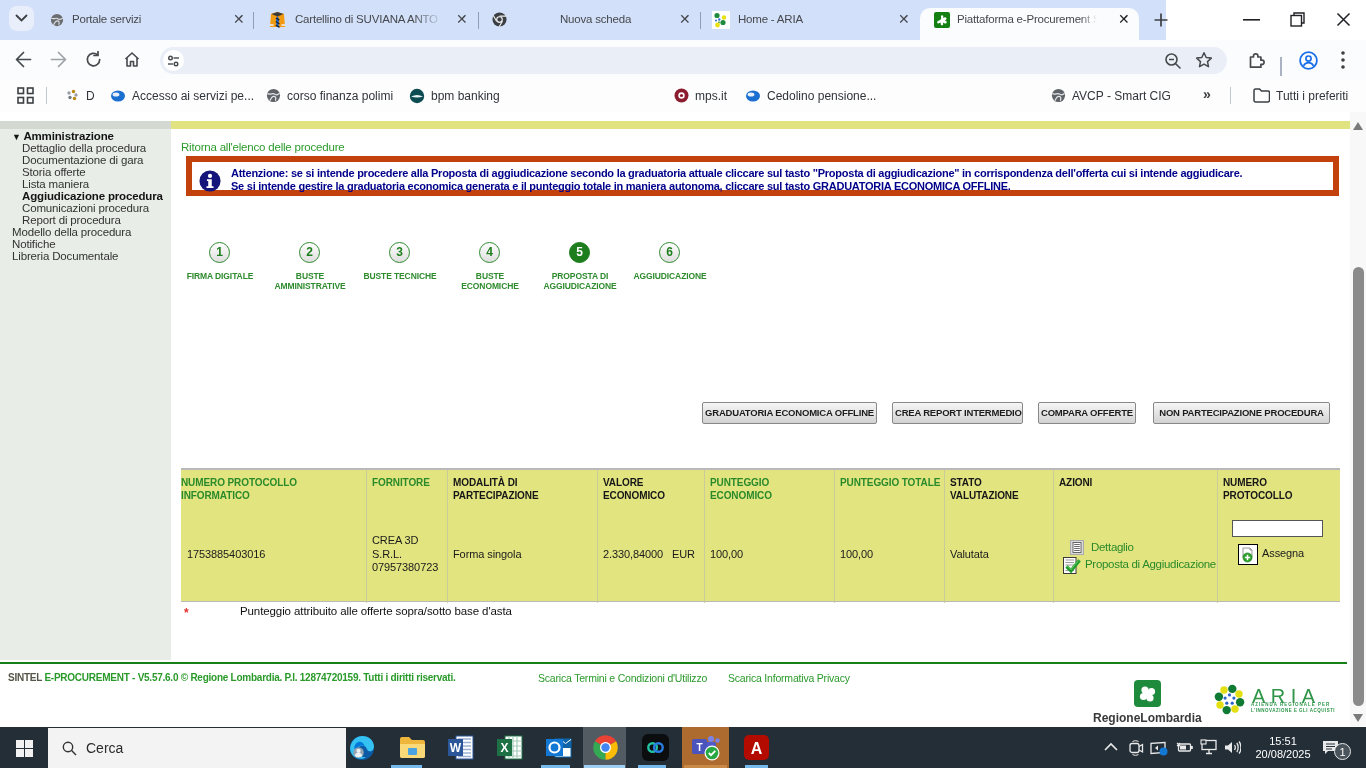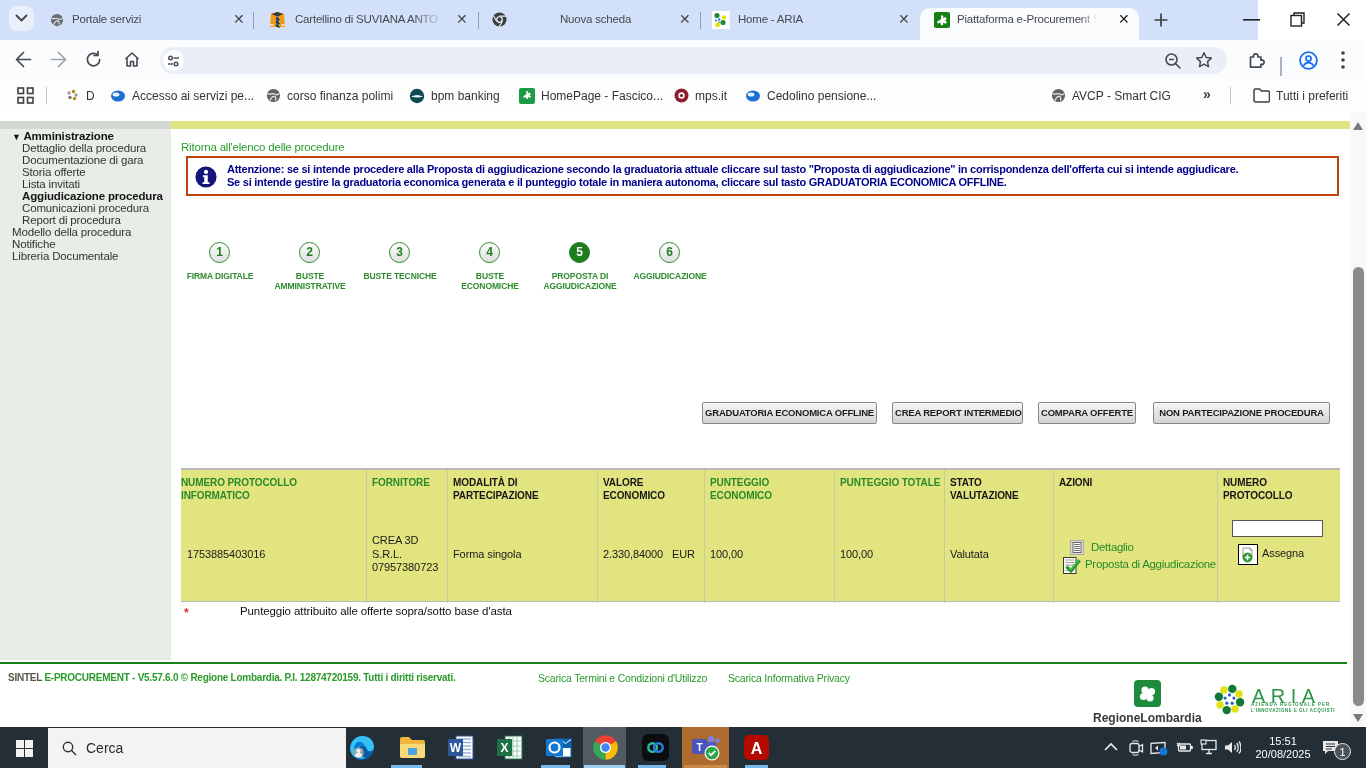--- a/index.html
+++ b/index.html
@@ -1,40 +1,40 @@
 <!DOCTYPE html>
 <html><head><meta charset="utf-8">
 <style>
 *{margin:0;padding:0;box-sizing:border-box;}
 html,body{width:1366px;height:768px;overflow:hidden;}
 body{font-family:"Liberation Sans",sans-serif;position:relative;background:#fff;}
 #screen{position:absolute;left:0;top:0;width:1366px;height:768px;overflow:hidden;}
 .abs{position:absolute;}
 
-#tabstrip{position:absolute;left:0;top:0;width:1258px;height:40px;background:#d3e0f9;}
+#tabstrip{position:absolute;left:0;top:0;width:1166px;height:40px;background:#d3e0f9;}
 .tabtitle{font-size:11.5px;letter-spacing:-0.2px;color:#45484d;white-space:nowrap;overflow:hidden;}
 .tclose{font-size:14px;color:#45484d;}
 #activetab{position:absolute;left:920px;top:8px;width:219px;height:32px;background:#fafcfe;border-radius:10px 10px 0 0;}
 .tsep{position:absolute;top:12px;width:1px;height:17px;background:#8f9db5;}
 
 #toolbar{position:absolute;left:0;top:40px;width:1366px;height:39px;background:#fafcfe;}
 #omnibox{position:absolute;left:160px;top:7px;width:1067px;height:27px;background:#e9eef7;border-radius:14px;}
 
 #bookbar{position:absolute;left:0;top:79px;width:1366px;height:33px;background:#fdfdfe;}
 .bk{position:absolute;top:0;height:33px;display:flex;align-items:center;font-size:12px;color:#313438;white-space:nowrap;}
 .bk svg,.bk .bkic{margin-right:6px;}
 
 #page{position:absolute;left:0;top:112px;width:1366px;height:615px;background:#fff;overflow:hidden;}
 #sidebar{position:absolute;left:0;top:17px;width:171px;height:531px;background:#e8eee7;}
 #sidegrey{position:absolute;left:0;top:9px;width:171px;height:8px;background:#d3d8d1;}
 #yellowstrip{position:absolute;left:171px;top:9px;width:1179px;height:8px;background:#e1e380;}
 .menu{font-size:11.5px;letter-spacing:-0.15px;color:#333;line-height:12px;white-space:nowrap;}
 .menu div{margin-bottom:0px;height:12px;overflow:visible;white-space:nowrap;}
 #ritorna{position:absolute;left:181px;top:29px;font-size:11.5px;letter-spacing:-0.2px;color:#2c9c2c;}
-#infobox{position:absolute;left:186px;top:44px;width:1153px;height:40px;border:2px solid #c2410c;background:#fff;}
+#infobox{position:absolute;left:186px;top:44px;width:1153px;height:40px;border:6px solid #c2410c;background:#fff;}
 #infotext{position:absolute;left:39px;top:4.5px;font-size:11px;letter-spacing:-0.25px;font-weight:bold;color:#00008b;line-height:13px;white-space:nowrap;}
 
 .stepc{position:absolute;top:130px;width:21px;height:21px;border-radius:50%;border:1.5px solid #2e8b2e;background:linear-gradient(#ffffff,#dedede);color:#1e7e1e;font-weight:bold;font-size:12px;text-align:center;line-height:19px;}
 .stepl{position:absolute;top:159px;width:110px;text-align:center;font-size:8.5px;letter-spacing:-0.1px;font-weight:bold;color:#2e8b2e;line-height:10px;}
 
 .gbtn{position:absolute;top:290px;height:22px;background:linear-gradient(#f6f6f6,#d2d2d2);border:1px solid #888;border-radius:2px;font-size:9.5px;letter-spacing:-0.2px;font-weight:bold;color:#1c1c1c;text-align:center;line-height:20px;white-space:nowrap;padding:0 2px;}
 
 #gridtable{position:absolute;left:181px;top:356px;width:1159px;height:134px;background:#e2e480;border-top:2px solid #b9b9b9;border-bottom:1px solid #b9b9b9;}
 .col{position:absolute;top:0;height:133px;border-right:1px solid #c9cb9a;}
 .th{font-size:10px;letter-spacing:-0.1px;font-weight:bold;line-height:12.5px;padding-top:7px;white-space:nowrap;}
@@ -217,27 +217,20 @@
         </svg>
         <span>corso finanza polimi</span>
       </div>
   <div class="bk" style="left:409px;">
         <svg width="16" height="16" viewBox="0 0 16 16">
           <circle cx="8" cy="8" r="7.2" fill="#0c4b52"></circle>
           <path d="M2 8.5 C6 6.5 10 6.5 14 8.5 C10 9.8 6 9.8 2 8.5Z" fill="#e8f4f4"></path>
         </svg>
         <span>bpm banking</span>
       </div>
-  <div class="bk" style="left:519px;">
-        <svg width="16" height="16" viewBox="0 0 16 16">
-          <rect width="16" height="16" rx="2" fill="#1d9a48"></rect>
-          <path d="M8 3 C8.8 3 9.3 3.7 9 4.4 L8.8 5.3 L9.9 4.8 C11.4 4.2 12.3 5.9 11.2 6.8 L10.3 7.3 L11.3 7.7 C12.6 8.3 11.8 10.1 10.4 9.6 L8.9 8.9 L9.1 10.1 C9.2 11.2 7.5 11.5 7.2 10.4 L7 9 L5.8 9.5 C4.5 10.1 3.7 8.4 4.9 7.7 L6.2 7 C7.2 6.5 7.5 6.2 7.4 5 L7.3 4.1 C7.3 3.5 7.6 3 8 3 Z" fill="#fff"></path>
-        </svg>
-        <span>HomePage - Fascico...</span>
-      </div>
   <div class="bk" style="left:674px;">
         <svg width="15" height="15" viewBox="0 0 15 15">
           <circle cx="7.5" cy="7.5" r="7" fill="#8c1d2f"></circle>
           <circle cx="7.5" cy="7.5" r="3.2" fill="#fff"></circle>
           <circle cx="7.5" cy="7.5" r="1.6" fill="#8c1d2f"></circle>
         </svg>
         <span>mps.it</span>
       </div>
   <div class="bk" style="left:745px;">
         <svg width="16" height="16" viewBox="0 0 16 16">
@@ -265,21 +258,21 @@
 
 <div id="page">
   <div id="sidegrey"></div>
   <div id="yellowstrip"></div>
   <div id="sidebar">
     <div class="menu" style="position:absolute;left:12px;top:1px;">
       <div style="font-weight:bold;color:#141414;"><span style="font-size:9px;">▼</span> Amministrazione</div>
       <div style="padding-left:10px;">Dettaglio della procedura</div>
       <div style="padding-left:10px;">Documentazione di gara</div>
       <div style="padding-left:10px;">Storia offerte</div>
-      <div style="padding-left:10px;">Lista invitati</div>
+      <div style="padding-left:10px;">Lista maniera</div>
       <div style="padding-left:10px;font-weight:bold;color:#141414;">Aggiudicazione procedura</div>
       <div style="padding-left:10px;">Comunicazioni procedura</div>
       <div style="padding-left:10px;">Report di procedura</div>
       <div>Modello della procedura</div>
       <div>Notifiche</div>
       <div>Libreria Documentale</div>
     </div>
   </div>
 
   <div id="ritorna">Ritorna all'elenco delle procedure</div>

